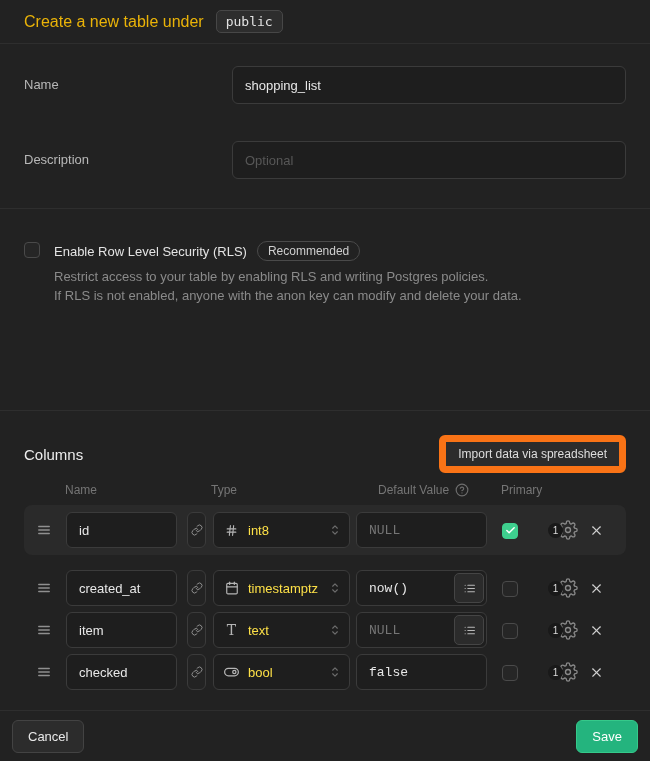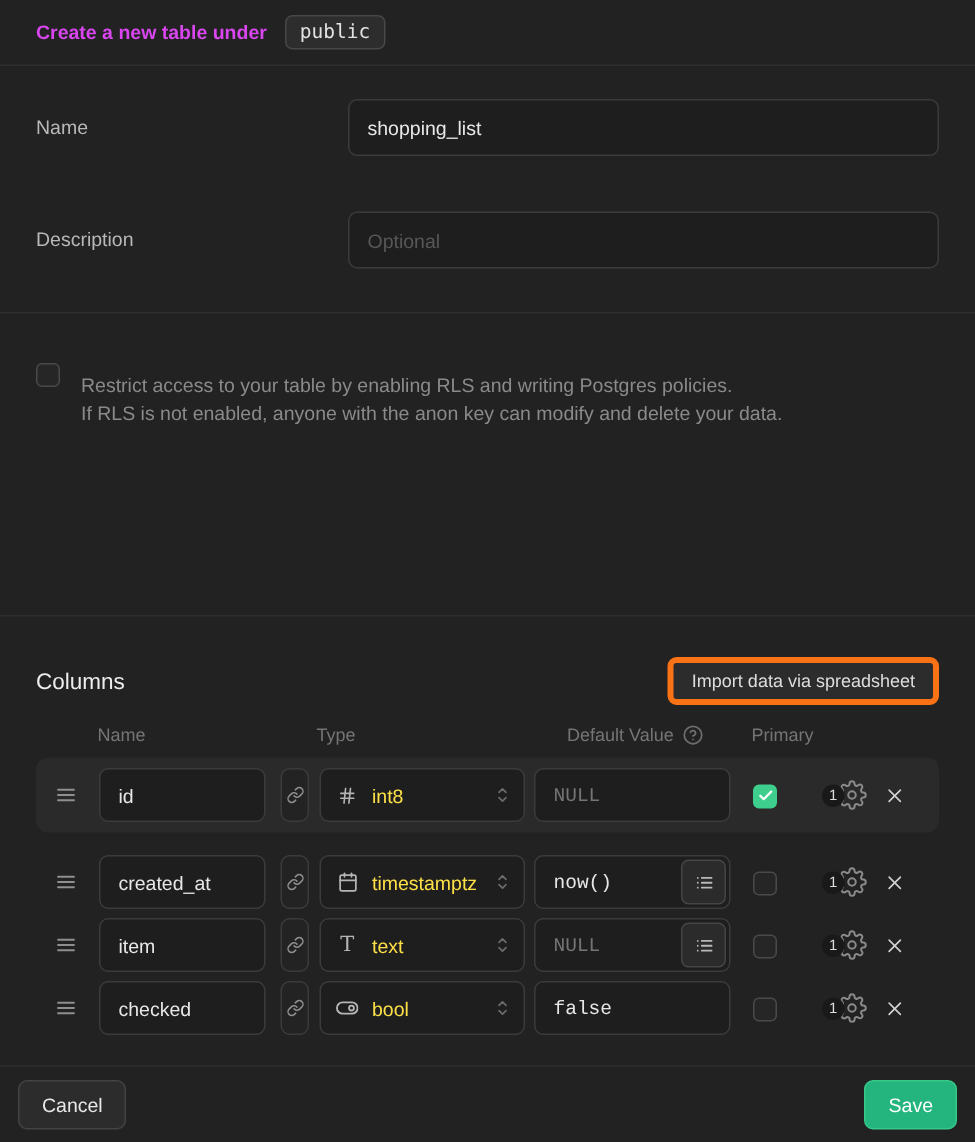--- a/index.html
+++ b/index.html
@@ -8,21 +8,21 @@
     width: 650px; height: 761px;
     background: #222222;
     color: #e8e8e8;
     font-family: "Liberation Sans", sans-serif;
     overflow: hidden;
   }
   .header {
     height: 44px; border-bottom: 1px solid #2e2e2e;
     display: flex; align-items: center; gap: 12px; padding: 0 24px;
   }
-  .header-title { font-size: 13px; font-weight: 700; color: #d946ef; }
+  .header-title { font-size: 16px; font-weight: 400; color: #eab308; }
   .schema-badge {
     font-family: "DejaVu Sans Mono", monospace; font-size: 13px;
     background: #2d2d2d; border: 1px solid #474747; border-radius: 5px;
     padding: 3px 9px; color: #e2e2e2;
   }
 
   .form-section { height: 165px; border-bottom: 1px solid #2e2e2e; padding: 22px 24px 0; }
   .form-row { display: flex; margin-bottom: 37px; }
   .form-label { width: 208px; flex: none; padding-top: 11px; font-size: 13px; color: #b8b8b8; }
   .text-input {
@@ -47,21 +47,21 @@
     font-size: 12px; color: #cfcfcf; border: 1px solid #4a4a4a;
     border-radius: 999px; padding: 2px 10px;
   }
   .option-desc { font-size: 13px; color: #8a8a8a; line-height: 19px; }
   .option-desc.first { margin-top: 6px; }
 
   .columns-section { height: 299px; padding: 30px 24px 0; }
   .columns-head { display: flex; justify-content: space-between; align-items: center; height: 26px; }
   .columns-title { font-size: 15px; color: #ededed; }
   .import-btn {
-    background: #2c2c2c; border: 4px solid #f97316; border-radius: 6px;
+    background: #2c2c2c; border: 7px solid #f97316; border-radius: 6px;
     color: #dedede; font-size: 12px; padding: 5px 12px; font-family: inherit; cursor: pointer;
   }
   .table-headers { position: relative; height: 14px; margin-top: 16px; font-size: 12px; color: #757575; }
   .table-headers span.th { position: absolute; top: 0; }
   .th-name { left: 41px; } .th-type { left: 187px; }
   .th-default { left: 330px; display: flex; align-items: center; gap: 6px; margin-left: 24px; }
   .th-primary { left: 477px; }
   .help-icon { color: #6d6d6d; display: flex; }
 
   .col-row { display: flex; align-items: center; height: 36px; margin-bottom: 6px; }
@@ -143,20 +143,24 @@
   <div class="form-row">
     <label class="form-label">Description</label>
     <input class="text-input" placeholder="Optional" style="">
   </div>
 </div>
 
 <div class="options-section">
   <div class="option">
     <span class="checkbox"></span>
     <div>
+      <div class="option-label-row">
+        <span class="option-label">Enable Row Level Security (RLS)</span>
+        <span class="pill">Recommended</span>
+      </div>
       <div class="option-desc first">Restrict access to your table by enabling RLS and writing Postgres policies.</div>
       <div class="option-desc">If RLS is not enabled, anyone with the anon key can modify and delete your data.</div>
     </div>
   </div>
 </div>
 
 <div class="columns-section">
   <div class="columns-head">
     <span class="columns-title">Columns</span>
     <button class="import-btn">Import data via spreadsheet</button>

